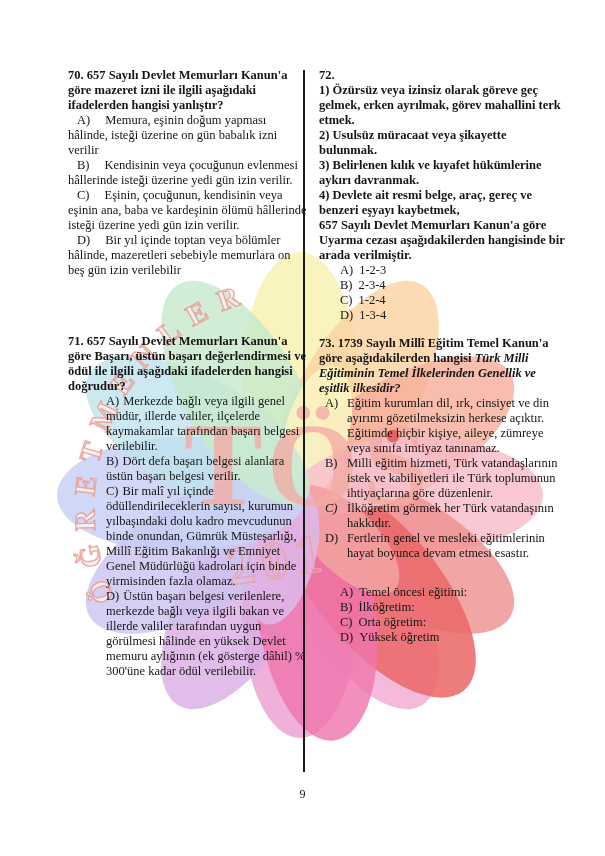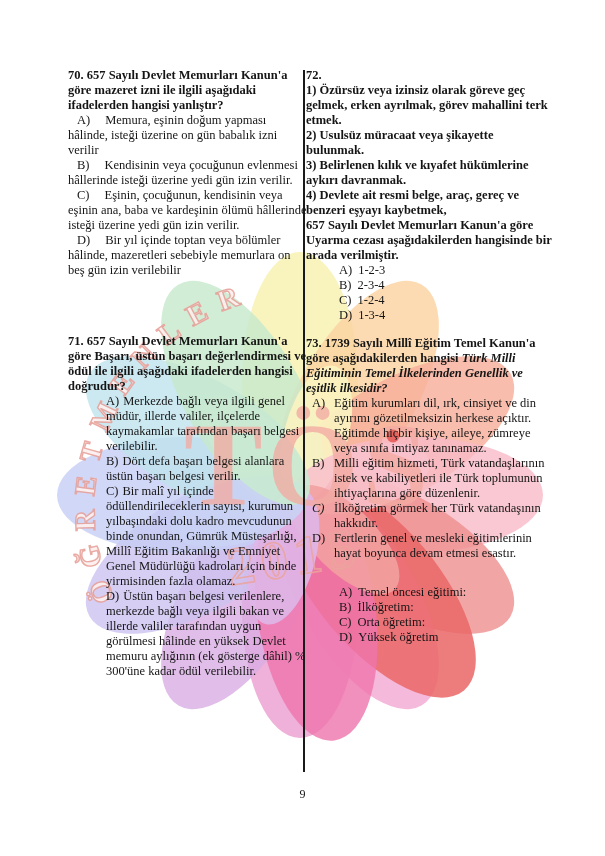--- a/index.html
+++ b/index.html
@@ -17,36 +17,36 @@
     font-family:"Liberation Serif", serif; font-size:118px; font-weight:bold;
     letter-spacing:4px; fill:#f3aba3; opacity:0.78; text-anchor:middle;
   }
   .year-text {
     font-family:"Liberation Serif", serif; font-size:54px; font-weight:bold;
     letter-spacing:7px; fill:none; stroke:#eba49d; stroke-width:1.6; opacity:0.85;
     text-anchor:middle;
   }
   .col { position:absolute; top:68px; z-index:2; }
   .col-left  { left:68px;  width:240px; }
-  .col-right { left:306px; width:247px; }
+  .col-right { left:319px; width:247px; }
   .divider {
     position:absolute; left:303px; top:70px; width:2px; height:702px;
     background:#1a1a1a; z-index:1;
   }
   p { margin:0; }
   .stem { font-weight:bold; }
   .stem .italic { font-style:italic; }
   .qnum { font-weight:bold; }
   .opt-flush .letter { padding-left:9px; margin-right:15px; }
   .opt-ind { margin-left:38px; }
   .opt-ind .letter { margin-right:4px; }
   .opt-hang { margin-left:6px; padding-left:22px; text-indent:-22px; }
   .opt-hang .letter { display:inline-block; width:22px; text-indent:0; }
   .opt-hang .letter.it { font-style:italic; }
-  .opt-list { margin-left:33px; }
+  .opt-list { margin-left:21px; }
   .opt-list .letter { margin-right:6px; }
   .q72-item { font-weight:bold; }
   #q71 { margin-top:56px; }
   #q73 { margin-top:13px; }
   #q74 { margin-top:24px; }
   .page-num {
     position:absolute; left:0; top:787px; width:605px; text-align:center;
     font-size:12px; z-index:2;
   }
 </style>

